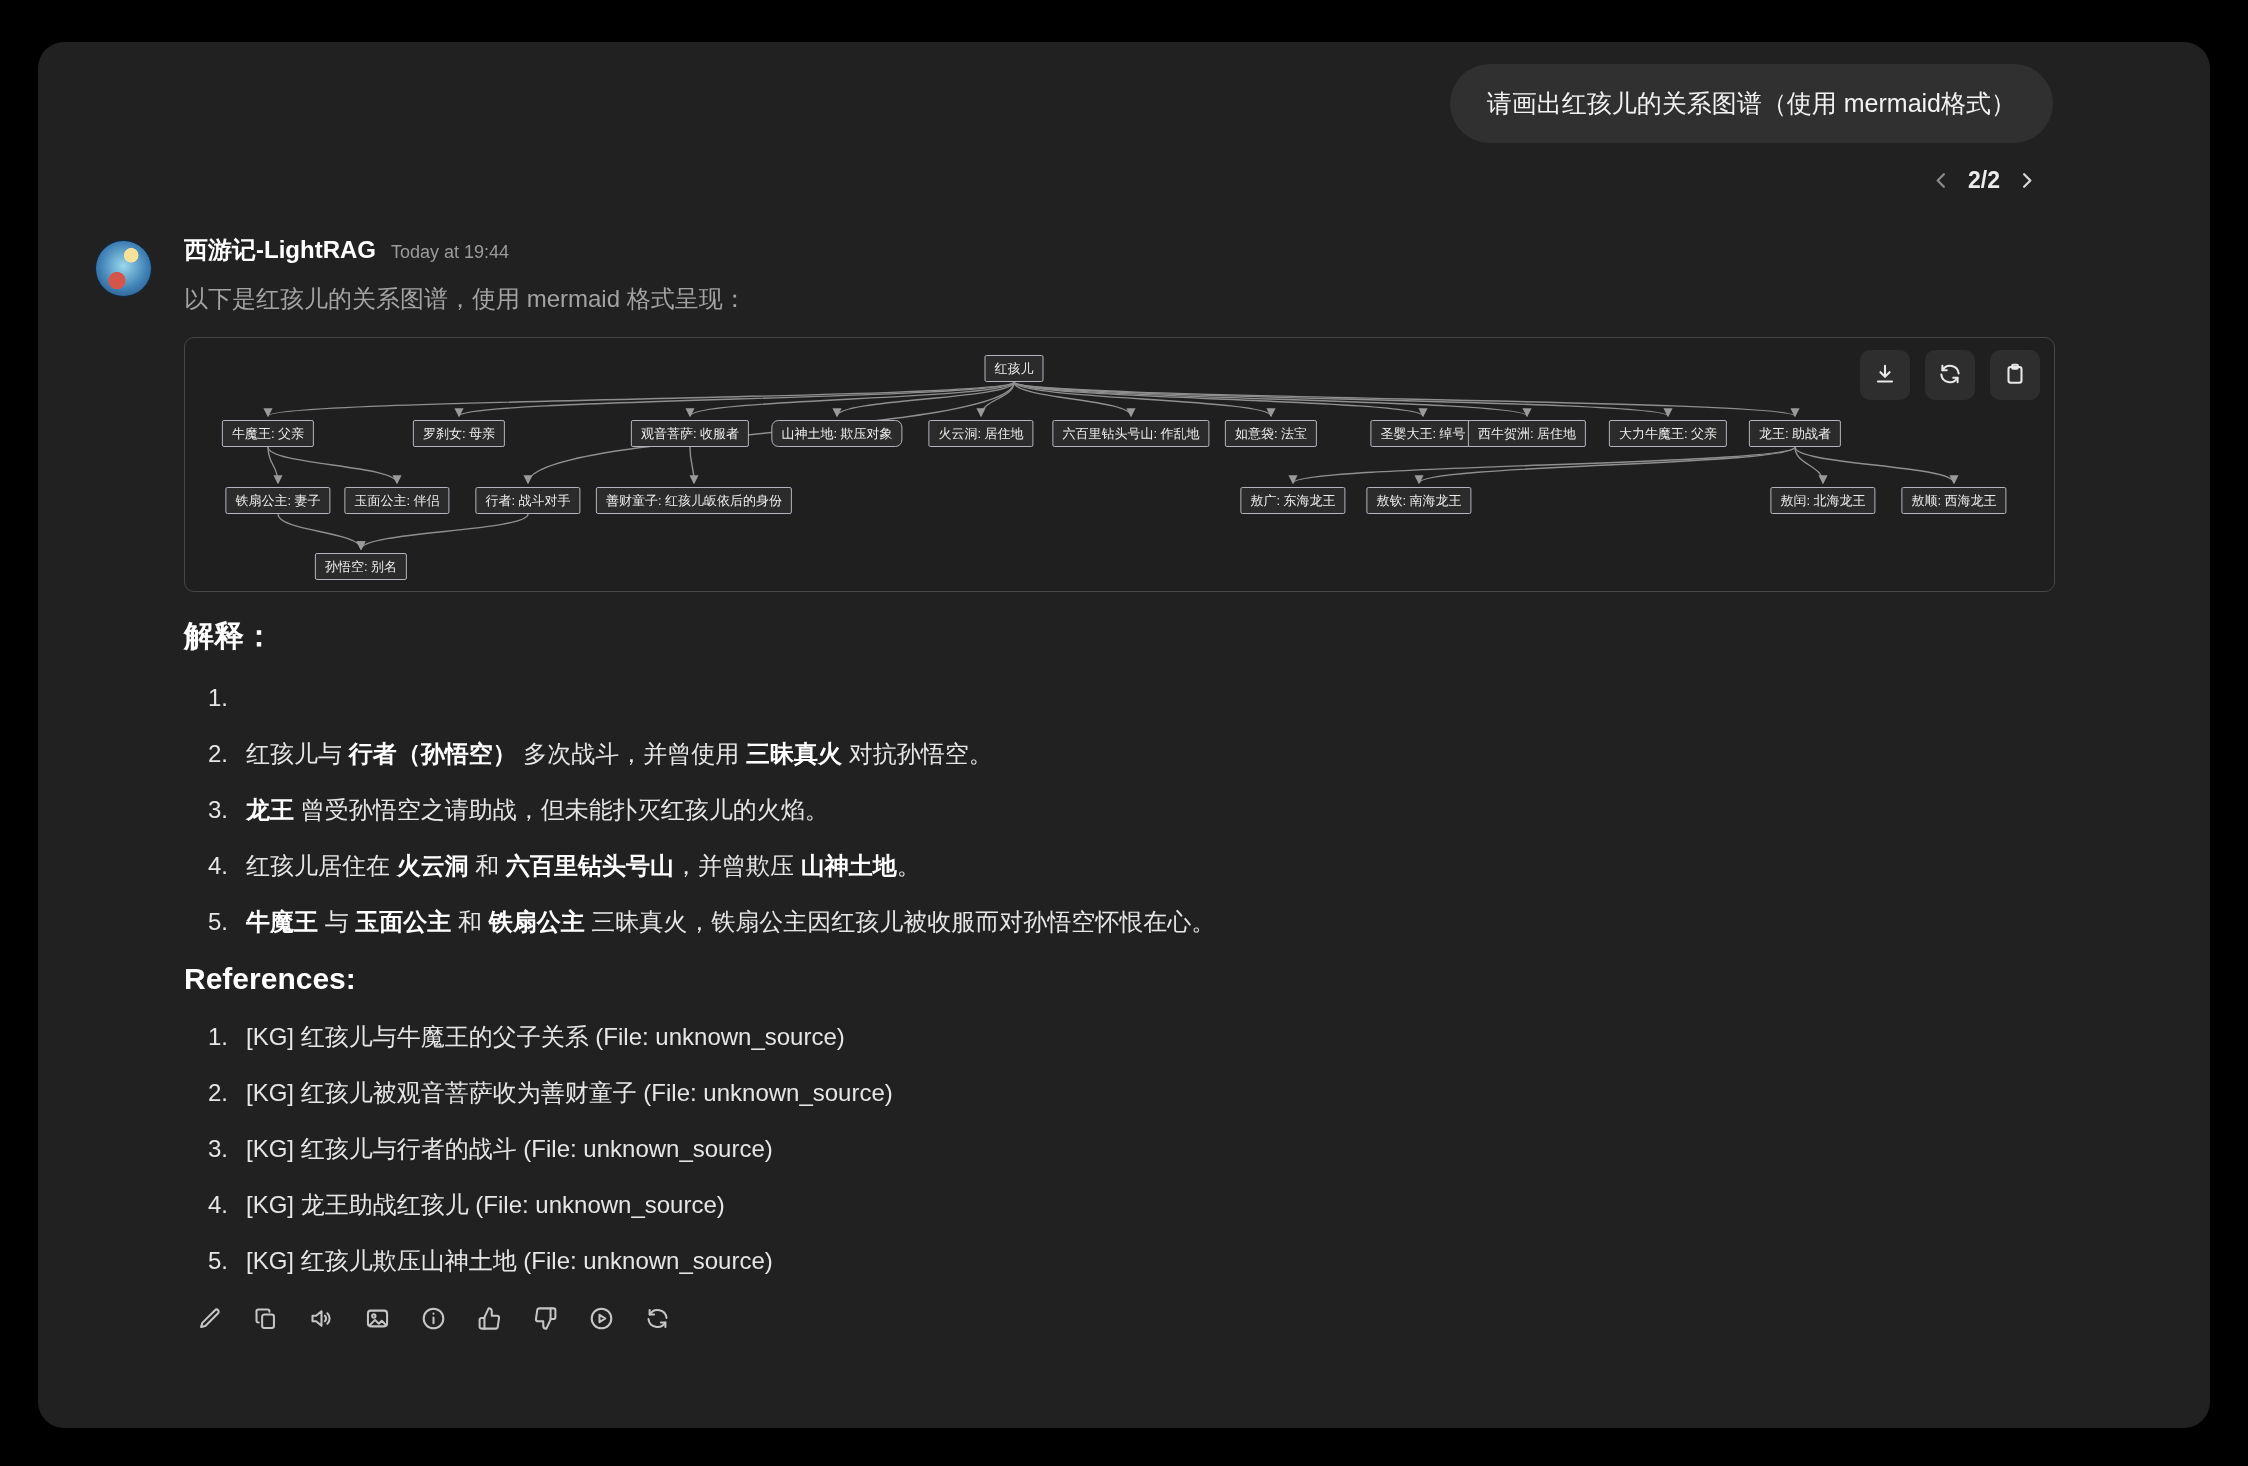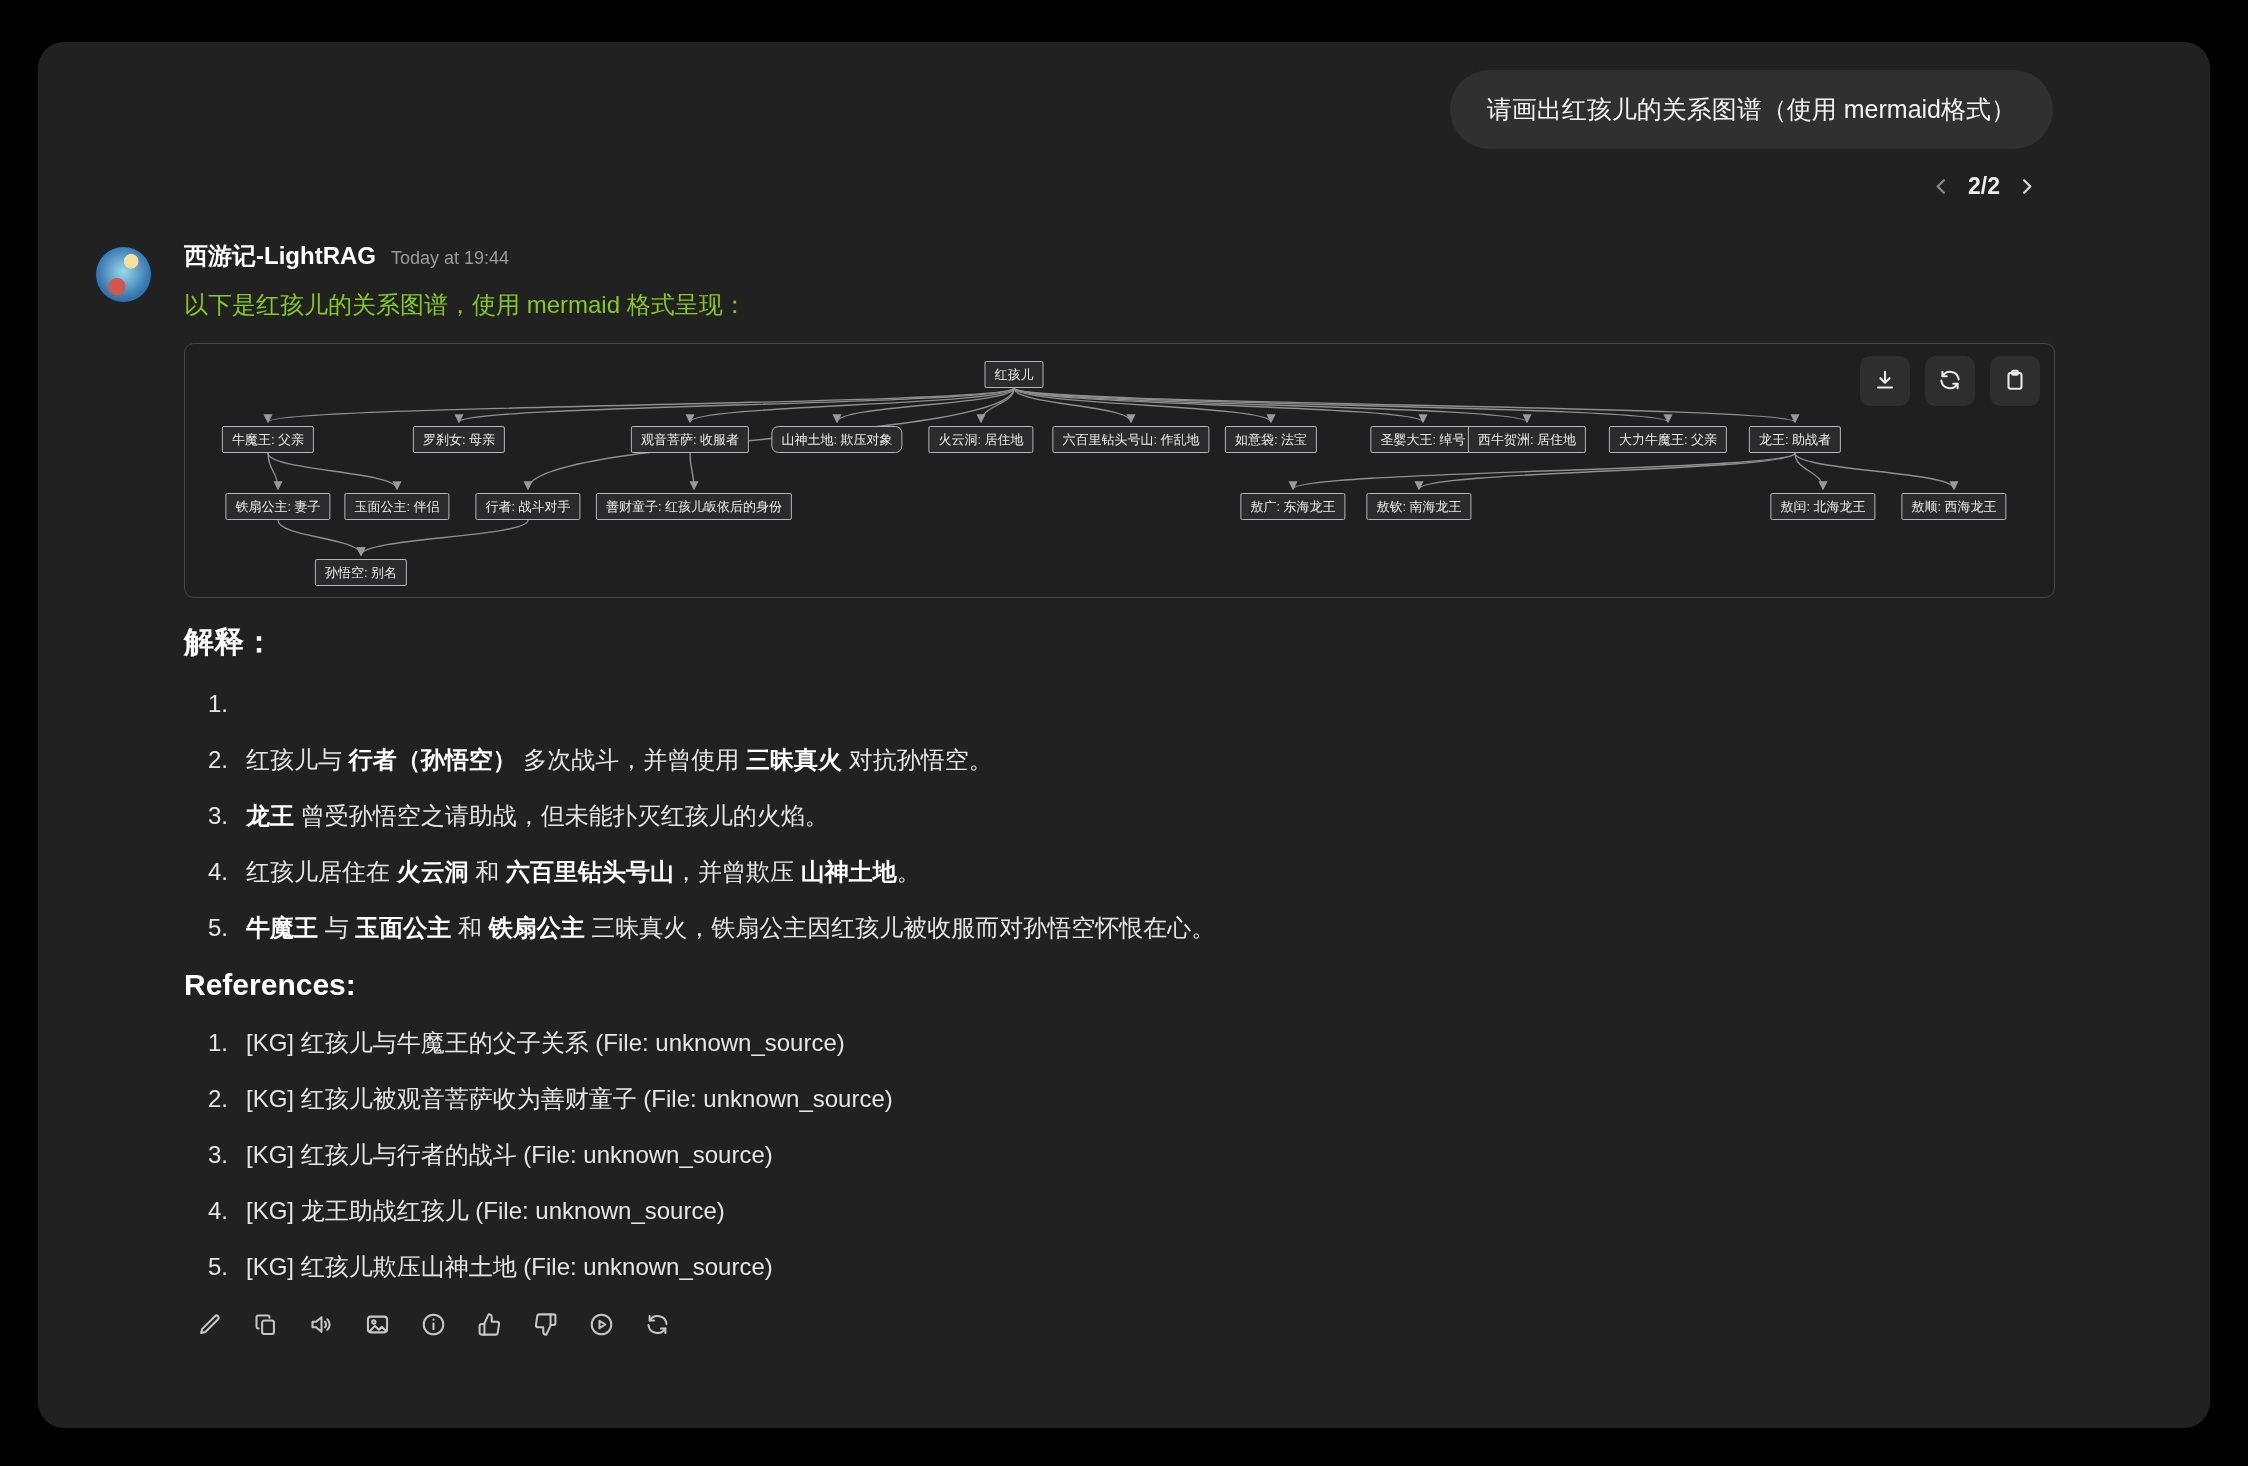--- a/index.html
+++ b/index.html
@@ -3,21 +3,21 @@
 <meta charset="utf-8">
 <style>
   html, body { margin:0; padding:0; background:#000; overflow:hidden; }
   body { width:2248px; height:1466px; position:relative;
          font-family:"Liberation Sans","DejaVu Sans",sans-serif; }
 
   .panel { position:absolute; left:38px; top:42px; width:2172px; height:1386px;
            background:#212121; border-radius:26px; overflow:hidden; }
 
   
-  .user-row { display:flex; justify-content:flex-end; padding:28px 157px 0 0; }
+  .user-row { display:flex; justify-content:flex-end; padding:22px 157px 0 0; }
   .user-bubble { background:#303030; color:#f2f2f2; font-size:25px; height:79px;
                  line-height:79px; padding:0 37px; border-radius:40px; white-space:nowrap; }
 
   
   .pagination { display:flex; justify-content:flex-end; align-items:center; gap:15px;
                 padding:24px 172px 0 0; color:#ececec; font-size:23px; font-weight:bold; }
   .chev { display:flex; align-items:center; cursor:pointer; }
   .chev svg { width:23px; height:23px; stroke-width:2.4; fill:none; stroke-linecap:round; stroke-linejoin:round; }
   .chev.prev { color:#8a8a8a; }
   .chev.next { color:#d8d8d8; }
@@ -27,21 +27,21 @@
   .avatar { flex:none; width:55px; height:55px; border-radius:50%; margin-right:32px; margin-top:6px;
             background:
               radial-gradient(circle at 64% 26%, #f4e29a 0 13%, rgba(0,0,0,0) 14%),
               radial-gradient(circle at 38% 72%, #d4554a 0 16%, rgba(0,0,0,0) 17%),
               radial-gradient(circle at 50% 45%, #9ad8ec 0%, #3e7fb5 58%, #24486b 100%);
             border:1px solid #0d2b42; }
   .content { width:1871px; }
   .msg-header { display:flex; align-items:baseline; gap:15px; }
   .name { font-size:24px; font-weight:bold; color:#ffffff; }
   .time { font-size:18px; color:#9b9b9b; }
-  .intro { margin-top:16px; font-size:24px; color:#84cc16; line-height:33px; }
+  .intro { margin-top:16px; font-size:24px; color:#a3a3a3; line-height:33px; }
 
   
   .diagram { position:relative; margin-top:22px; width:1869px; height:253px;
              border:1px solid #474747; border-radius:10px; background:#1f1f1f; }
   .edges { position:absolute; left:0; top:0; z-index:1; }
   .edge { stroke:#8f8f8f; stroke-width:1.4; fill:none; }
   .nodes { position:absolute; inset:0; z-index:2; }
   .node { position:absolute; transform:translateX(-50%); background:#2b2b2b;
           border:1px solid #b4b4c0; color:#ededed; font-size:13px; line-height:17px;
           padding:4px 9px; border-radius:2px; white-space:nowrap; }

